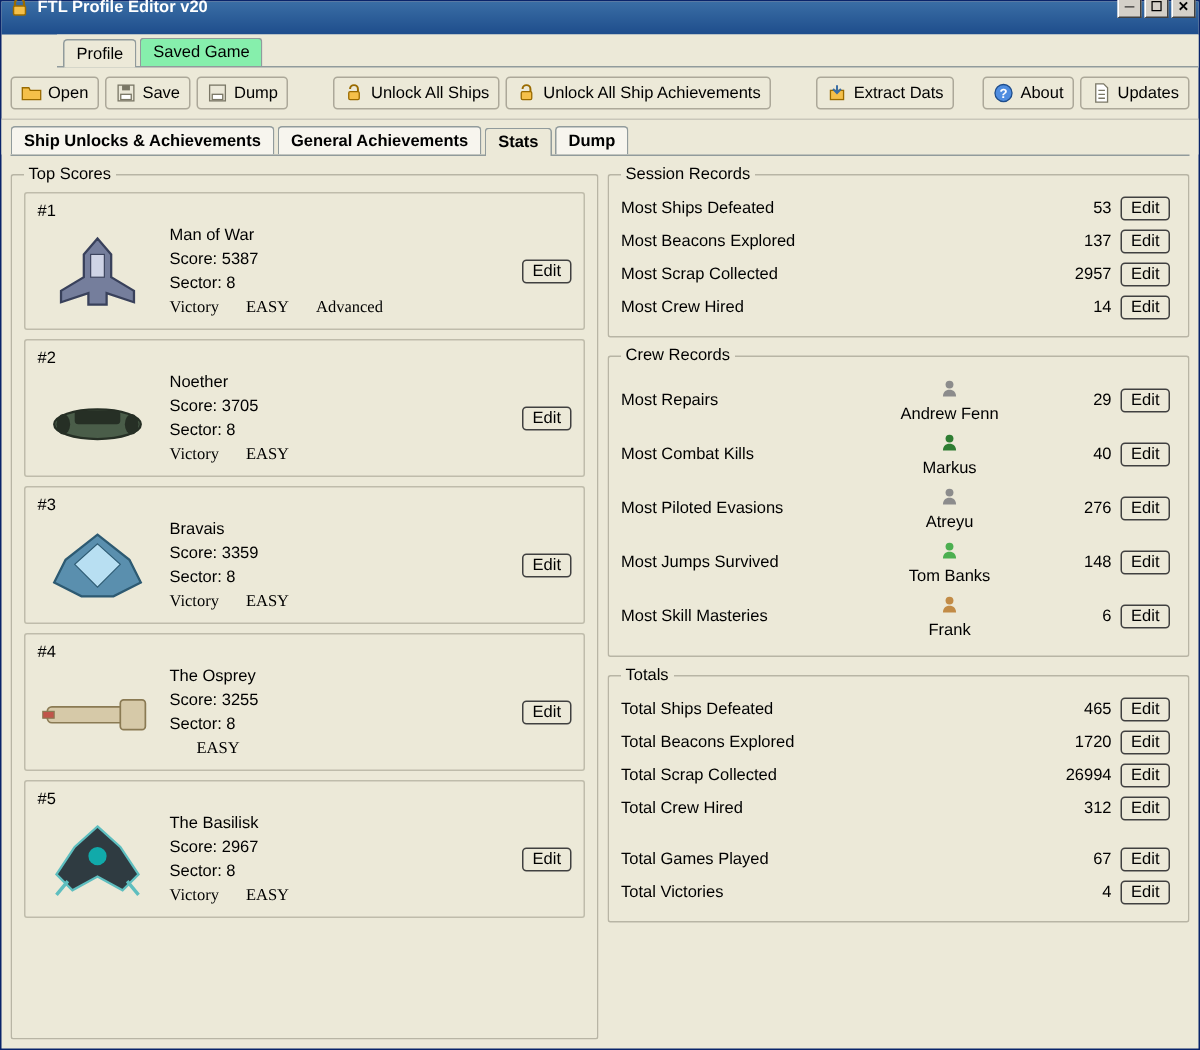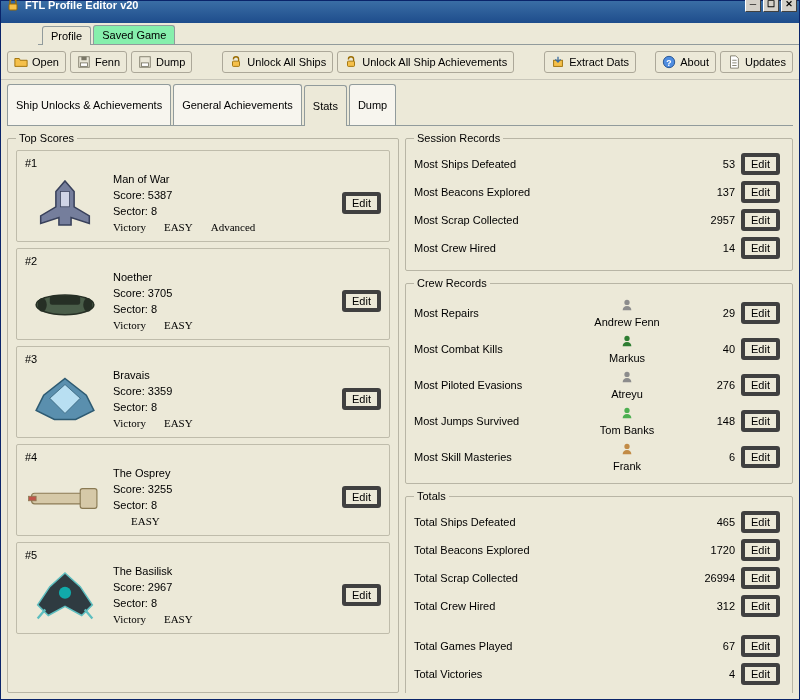--- a/index.html
+++ b/index.html
@@ -69,28 +69,29 @@
     border:1px solid #aca899;
     border-radius:3px;
     font-size:11px;
     cursor:default;
     white-space:nowrap;
   }
   .btn .icon { width:14px; height:14px; display:inline-flex; align-items:center; justify-content:center;}
   
   .subtabstrip { display:flex; padding:4px 6px 0 6px; background:#ece9d8; }
   .subtab {
-    padding:14px 8px;
+    padding:3px 8px;
     border:1px solid #919b9c;
     border-bottom:none;
     background:#f7f5ee;
     margin-right:2px;
     border-radius:3px 3px 0 0;
     cursor:default;
     font-size:11px;
+    font-weight:bold;
   }
   .subtab.active { background:#ece9d8; position:relative; top:1px;}
   .subtab-border { border-top:1px solid #919b9c; margin:0 6px;}
   
   .content {
     flex:1;
     display:flex;
     gap:6px;
     padding:6px;
     overflow:hidden;
@@ -122,21 +123,21 @@
     flex-shrink:0;
   }
   .ship-img svg { width:76px; height:58px; }
   .score-text { flex:1; line-height:16px; }
   .score-text .ship-name { }
   .score-text .line { }
   .tagsrow { }
   .tagsrow span { display:inline-block; margin-right:18px;font-family:Liberation Serif, serif;}
   .editbtn {
     padding:1px 6px;
-    border:4px solid #404040;
+    border:1px solid #404040;
     border-radius:3px;
     background:#ece9d8;
     font-size:11px;
     align-self:center;
     margin-right:4px;
     cursor:default;
   }
   
   .rec-row {
     display:flex; align-items:center;
@@ -185,21 +186,21 @@
         <span>Open</span>
       </div>
       <div class="btn">
         <span class="icon">
           <svg viewBox="0 0 16 16">
               <rect x="2" y="2" width="12" height="12" fill="#eae7d7" stroke="#7a7766"></rect>
               <rect x="5" y="2" width="6" height="4" fill="#7a7766"></rect>
               <rect x="4" y="9" width="8" height="4" fill="#fff" stroke="#7a7766"></rect>
             </svg>
         </span>
-        <span>Fenn</span>
+        <span>Save</span>
       </div>
       <div class="btn">
         <span class="icon">
           <svg viewBox="0 0 16 16">
               <rect x="2" y="2" width="12" height="12" fill="#eae7d7" stroke="#7a7766"></rect>
               <rect x="4" y="9" width="8" height="4" fill="#fff" stroke="#7a7766"></rect>
             </svg>
         </span>
         <span>Dump</span>
       </div>

